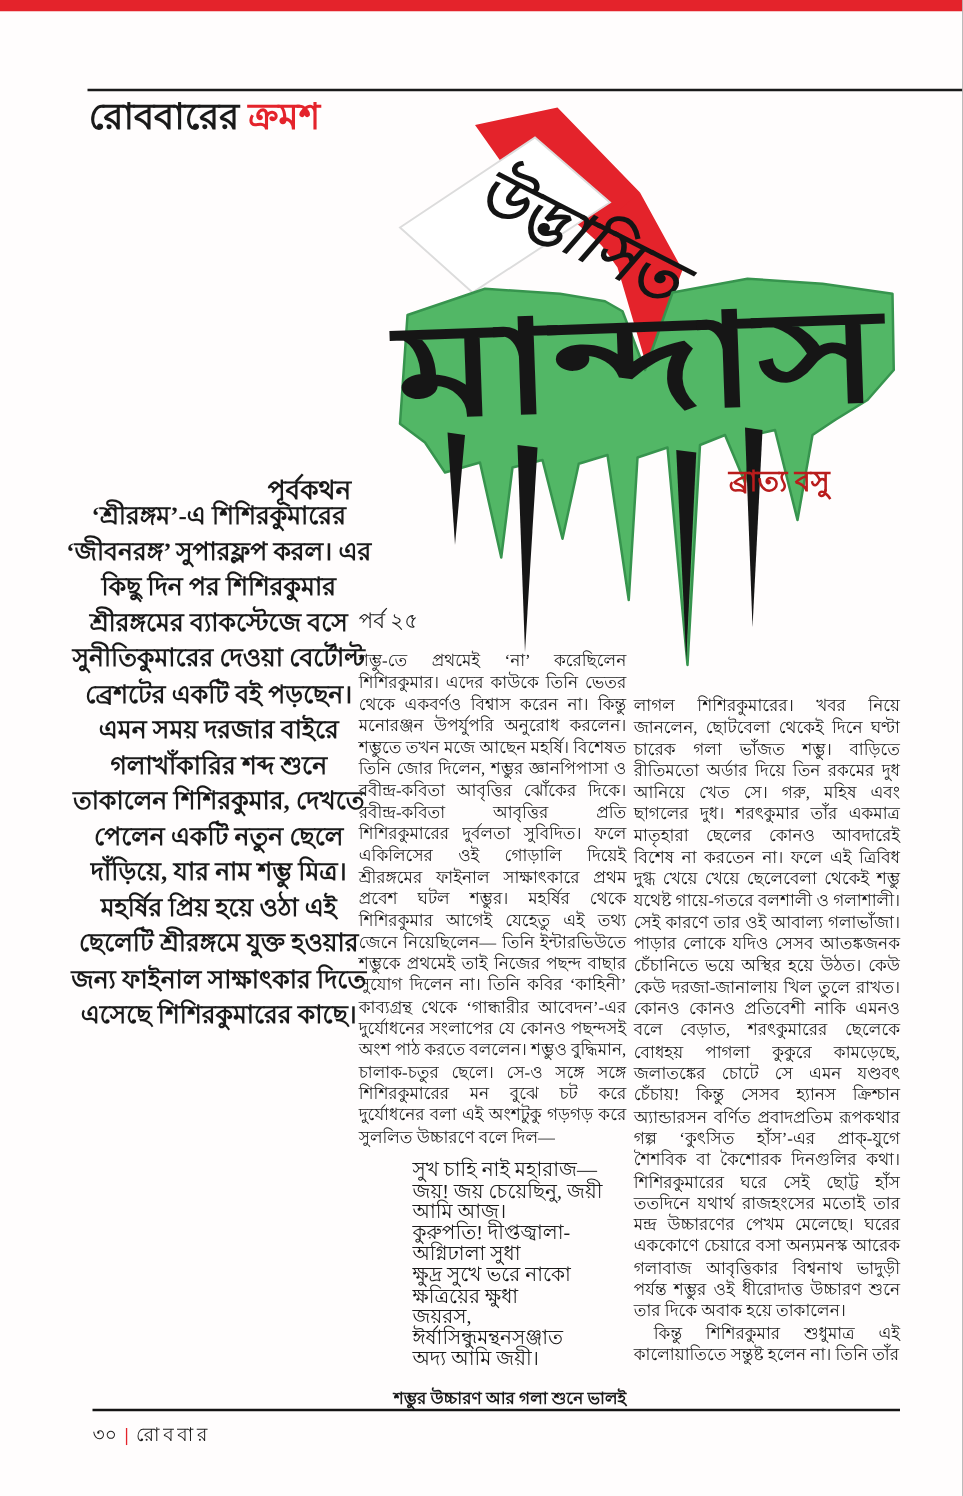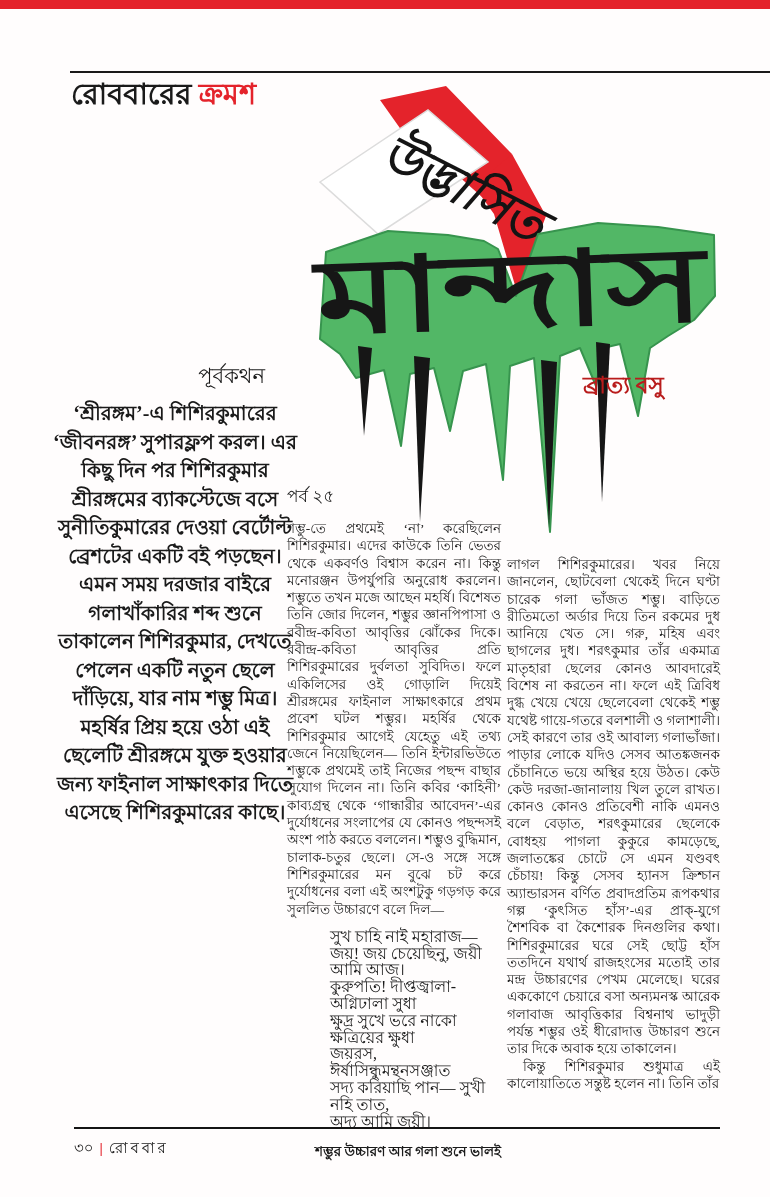--- a/index.html
+++ b/index.html
@@ -7,21 +7,21 @@
     position:relative;width:770px;height:1197px;margin:0 auto;
     background:#fffdfd;overflow:hidden;
     font-family:"Liberation Serif","DejaVu Serif",serif;color:#1a1a1a;
   }
   .top-bar{position:absolute;left:0;top:0;width:770px;height:9px;background:#e4232b;}
   .header-rule{position:absolute;left:70px;top:71px;width:700px;height:1.5px;background:#1a1a1a;}
   .masthead{position:absolute;left:71px;top:77px;font-size:29px;font-weight:bold;line-height:34px;white-space:nowrap;}
   .masthead .accent{color:#e4232b;margin-top:16px;}
   .artwork{position:absolute;left:298px;top:84px;width:424px;height:452px;}
   .author{position:absolute;left:583px;top:367px;width:160px;font-size:23px;font-weight:bold;color:#b91c1c;white-space:nowrap;}
-  .precap-heading{position:absolute;left:60px;top:360px;width:205px;margin:0;text-align:right;font-size:21px;font-weight:normal;}
+  .precap-heading{position:absolute;left:60px;top:360px;width:205px;margin:16px;text-align:right;font-size:21px;font-weight:bold;}
   .precap-body{position:absolute;left:52px;top:399px;width:246px;margin:0;text-align:center;font-size:20px;font-weight:bold;line-height:28.5px;}
   .episode{position:absolute;left:287px;top:483px;font-size:17px;}
   .col{position:absolute;font-size:13.5px;line-height:17.3px;text-align:justify;}
   .col p{margin:0;}
   .col-middle{left:287px;top:520px;width:214px;}
   .col-right{left:507px;top:556px;width:213px;}
   .verse{margin:11px 0 13px 43px;font-size:16px;line-height:16.8px;text-align:left;}
   .closing{margin-top:12px;text-indent:8px;text-align:right;font-weight:bold;}
   .indent{text-indent:16px;}
   .footer-rule{position:absolute;left:74px;top:1127px;width:646px;height:2px;background:#141414;}
@@ -71,21 +71,20 @@
   <div class="episode">পর্ব ২৫</div>
 
   <div class="col col-middle">
     <p>শম্ভু-তে প্রথমেই ‘না’ করেছিলেন শিশিরকুমার। এদের কাউকে তিনি ভেতর থেকে একবর্ণও বিশ্বাস করেন না। কিন্তু মনোরঞ্জন উপর্যুপরি অনুরোধ করলেন। শম্ভুতে তখন মজে আছেন মহর্ষি। বিশেষত তিনি জোর দিলেন, শম্ভুর জ্ঞানপিপাসা ও রবীন্দ্র-কবিতা আবৃত্তির ঝোঁকের দিকে। রবীন্দ্র-কবিতা আবৃত্তির প্রতি শিশিরকুমারের দুর্বলতা সুবিদিত। ফলে একিলিসের ওই গোড়ালি দিয়েই শ্রীরঙ্গমের ফাইনাল সাক্ষাৎকারে প্রথম প্রবেশ ঘটল শম্ভুর। মহর্ষির থেকে শিশিরকুমার আগেই যেহেতু এই তথ্য জেনে নিয়েছিলেন— তিনি ইন্টারভিউতে শম্ভুকে প্রথমেই তাই নিজের পছন্দ বাছার সুযোগ দিলেন না। তিনি কবির ‘কাহিনী’ কাব্যগ্রন্থ থেকে ‘গান্ধারীর আবেদন’-এর দুর্যোধনের সংলাপের যে কোনও পছন্দসই অংশ পাঠ করতে বললেন। শম্ভুও বুদ্ধিমান, চালাক-চতুর ছেলে। সে-ও সঙ্গে সঙ্গে শিশিরকুমারের মন বুঝে চট করে দুর্যোধনের বলা এই অংশটুকু গড়গড় করে সুললিত উচ্চারণে বলে দিল—</p>
     <div class="verse">
       <div>সুখ চাহি নাই মহারাজ—</div>
       <div>জয়! জয় চেয়েছিনু, জয়ী আমি আজ।</div>
       <div>কুরুপতি! দীপ্তজ্বালা-অগ্নিঢালা সুধা</div>
       <div>ক্ষুদ্র সুখে ভরে নাকো ক্ষত্রিয়ের ক্ষুধা</div>
       <div>জয়রস, ঈর্ষাসিন্ধুমন্থনসঞ্জাত</div>
-      <div>সদ্য করিয়াছি পান— সুখী নহি তাত,</div>
       <div>অদ্য আমি জয়ী।</div>
     </div>
     <p class="closing">শম্ভুর উচ্চারণ আর গলা শুনে ভালই</p>
   </div>
 
   <div class="col col-right">
     <p>লাগল শিশিরকুমারের। খবর নিয়ে জানলেন, ছোটবেলা থেকেই দিনে ঘণ্টা চারেক গলা ভাঁজত শম্ভু। বাড়িতে রীতিমতো অর্ডার দিয়ে তিন রকমের দুধ আনিয়ে খেত সে। গরু, মহিষ এবং ছাগলের দুধ। শরৎকুমার তাঁর একমাত্র মাতৃহারা ছেলের কোনও আবদারেই বিশেষ না করতেন না। ফলে এই ত্রিবিধ দুগ্ধ খেয়ে খেয়ে ছেলেবেলা থেকেই শম্ভু যথেষ্ট গায়ে-গতরে বলশালী ও গলাশালী। সেই কারণে তার ওই আবাল্য গলাভাঁজা। পাড়ার লোকে যদিও সেসব আতঙ্কজনক চেঁচানিতে ভয়ে অস্থির হয়ে উঠত। কেউ কেউ দরজা-জানালায় খিল তুলে রাখত। কোনও কোনও প্রতিবেশী নাকি এমনও বলে বেড়াত, শরৎকুমারের ছেলেকে বোধহয় পাগলা কুকুরে কামড়েছে, জলাতঙ্কের চোটে সে এমন যণ্ডবৎ চেঁচায়! কিন্তু সেসব হ্যানস ক্রিশ্চান অ্যান্ডারসন বর্ণিত প্রবাদপ্রতিম রূপকথার গল্প ‘কুৎসিত হাঁস’-এর প্রাক্-যুগে শৈশবিক বা কৈশোরক দিনগুলির কথা। শিশিরকুমারের ঘরে সেই ছোট্ট হাঁস ততদিনে যথার্থ রাজহংসের মতোই তার মন্দ্র উচ্চারণের পেখম মেলেছে। ঘরের এককোণে চেয়ারে বসা অন্যমনস্ক আরেক গলাবাজ আবৃত্তিকার বিশ্বনাথ ভাদুড়ী পর্যন্ত শম্ভুর ওই ধীরোদাত্ত উচ্চারণ শুনে তার দিকে অবাক হয়ে তাকালেন।</p>
     <p class="indent">কিন্তু শিশিরকুমার শুধুমাত্র এই কালোয়াতিতে সন্তুষ্ট হলেন না। তিনি তাঁর</p>
   </div>
 

